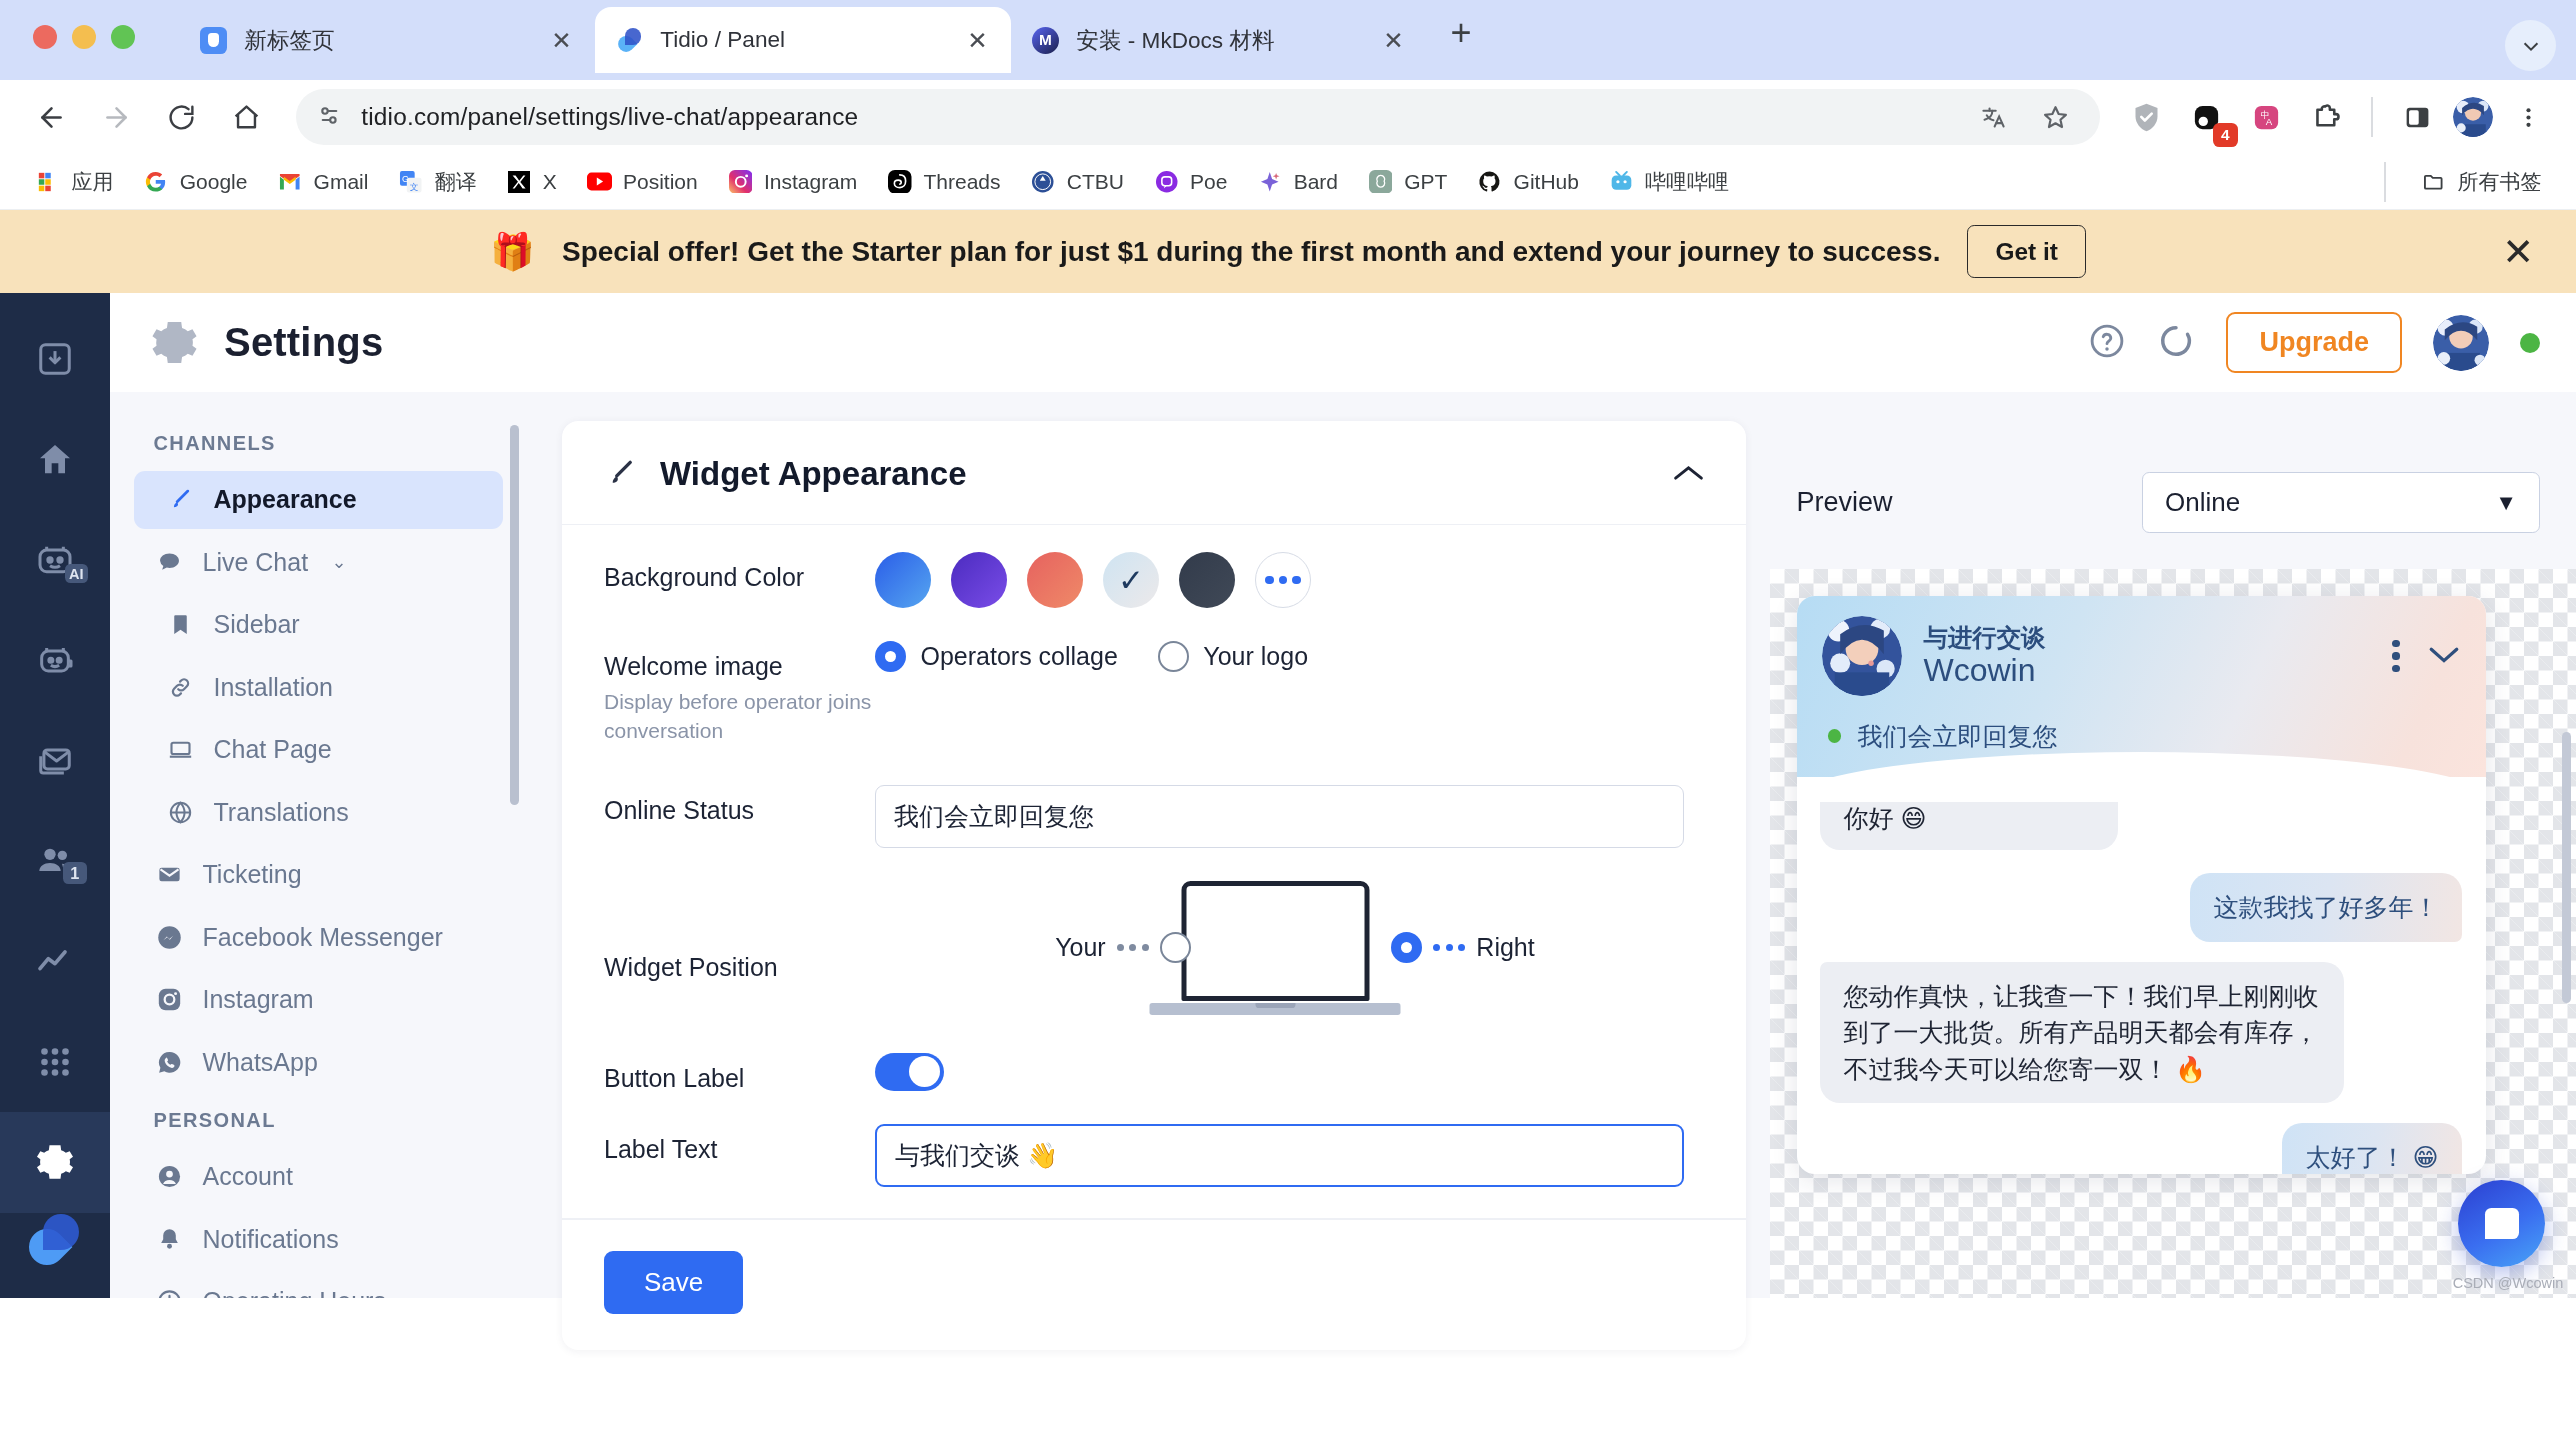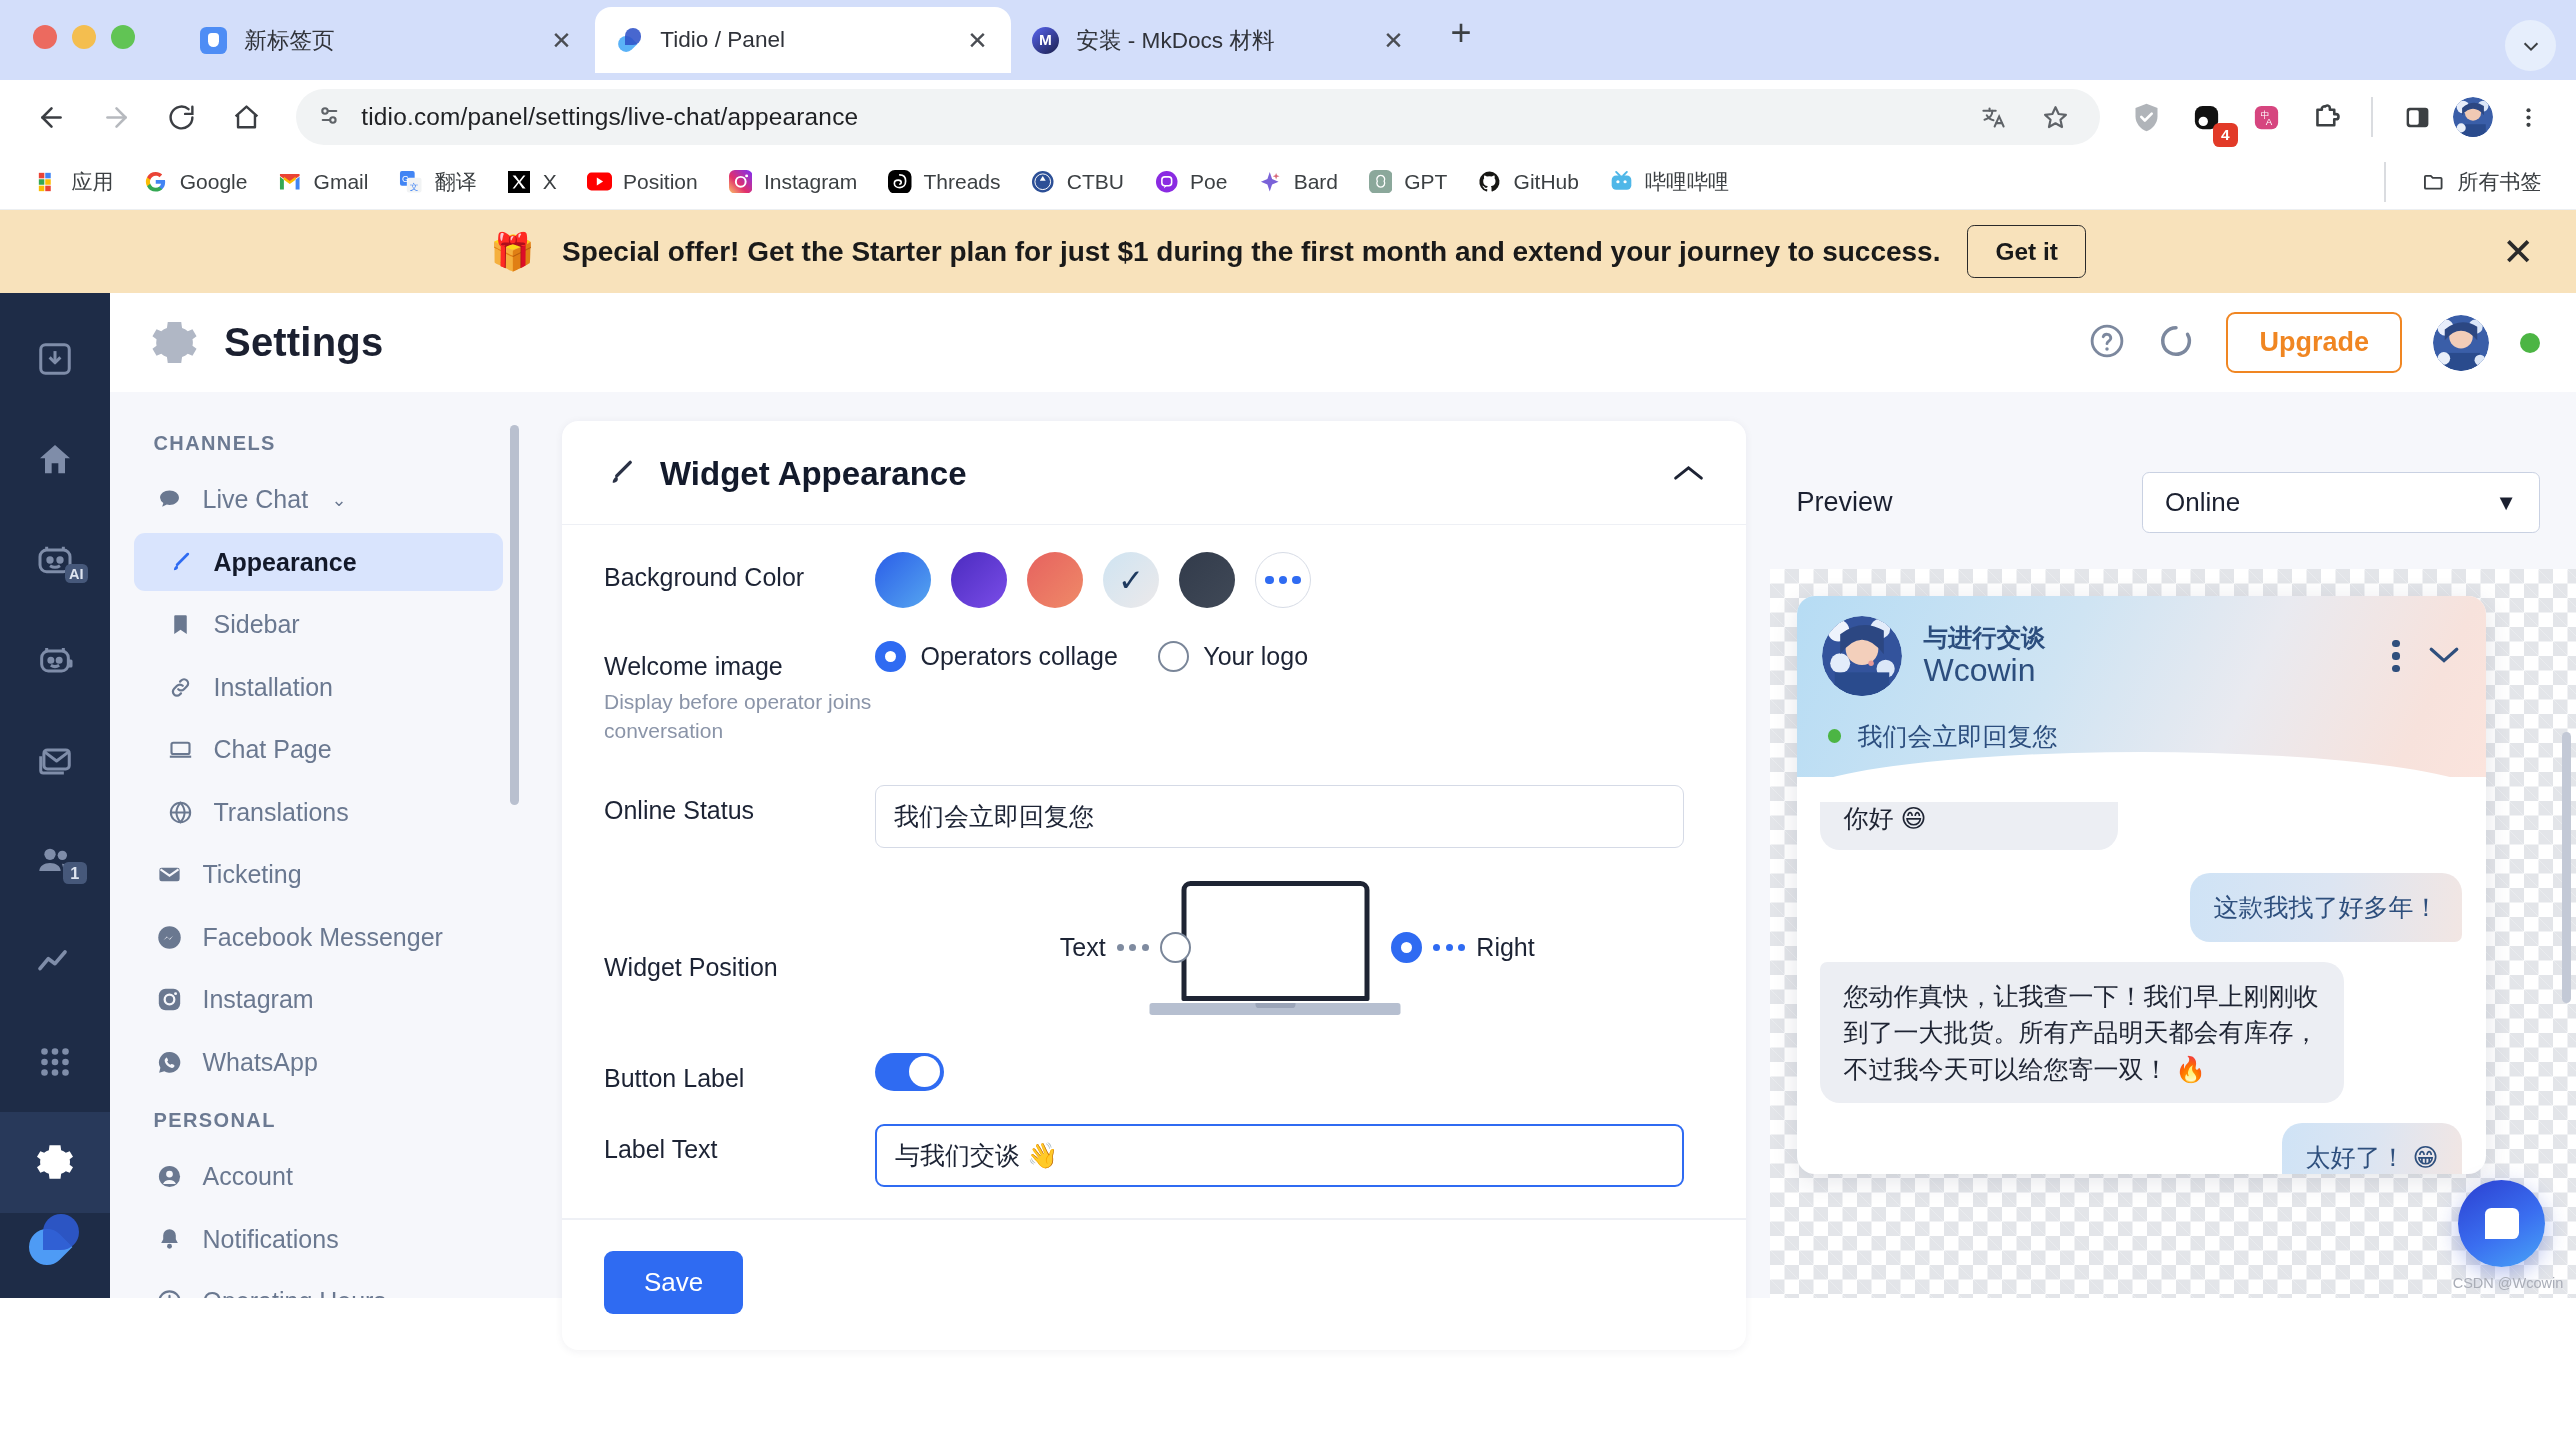--- a/index.html
+++ b/index.html
@@ -756,38 +756,38 @@
           </span>
           <span class="status-dot"></span>
         </div>
       </div>
 
       <div class="body-row">
 
         <div class="settings-nav">
           <div class="nav-group-title">CHANNELS</div>
 
-          <div class="nav-item">
-            <span class="ni-ico">
-              <svg width="27" height="27" viewBox="0 0 24 24" fill="currentColor">
-                  <path d="M12 4c4.7 0 8.4 2.8 8.4 6.4S16.7 16.8 12 16.8a11 11 0 0 1-2.4-.3l-4.1 2 1-3.3A6.6 6.6 0 0 1 3.6 10.4C3.6 6.8 7.3 4 12 4z"></path>
-                </svg>
-            </span>
-            <span>Live Chat</span>
-            <span class="chev">⌄</span>
-          </div>
-
           <div class="nav-item sub active">
             <span class="ni-ico">
               <svg width="27" height="27" viewBox="0 0 24 24" fill="none" stroke="#2f6bf2" stroke-width="2.4" stroke-linecap="round">
                   <path d="M18.5 4.5L9 14"></path>
                   <path d="M7.2 15.8c-1.2 1.2-1 3-1 3s1.8.2 3-1c.8-.8.8-2.1 0-2.9a2 2 0 0 0-2 .9z" fill="#2f6bf2" stroke="none"></path>
                 </svg>
             </span>
             <span>Appearance</span>
+          </div>
+
+          <div class="nav-item">
+            <span class="ni-ico">
+              <svg width="27" height="27" viewBox="0 0 24 24" fill="currentColor">
+                  <path d="M12 4c4.7 0 8.4 2.8 8.4 6.4S16.7 16.8 12 16.8a11 11 0 0 1-2.4-.3l-4.1 2 1-3.3A6.6 6.6 0 0 1 3.6 10.4C3.6 6.8 7.3 4 12 4z"></path>
+                </svg>
+            </span>
+            <span>Live Chat</span>
+            <span class="chev">⌄</span>
           </div>
 
           <div class="nav-item sub">
             <span class="ni-ico">
               <svg width="25" height="25" viewBox="0 0 24 24" fill="currentColor">
                   <path d="M7 3h10a1 1 0 0 1 1 1v17l-6-4-6 4V4a1 1 0 0 1 1-1z"></path>
                 </svg>
             </span>
             <span>Sidebar</span>
           </div>
@@ -972,21 +972,21 @@
             
             <div class="row" style="padding-top:33px;">
               <div class="row-label" style="padding-top:72px;">Widget Position</div>
               <div class="row-field">
                 <div class="position-widget">
                   <div class="laptop">
                     <div class="laptop-screen"></div>
                     <div class="laptop-base"></div>
                   </div>
                   <div class="pos-side left">
-                    <span class="pos-label">Text</span>
+                    <span class="pos-label">Your</span>
                     <span class="pos-dots">
                         <i></i>
                         <i></i>
                         <i></i>
                       </span>
                     <span class="pos-radio"></span>
                   </div>
                   <div class="pos-side right">
                     <span class="pos-radio on"></span>
                     <span class="pos-dots blue">

